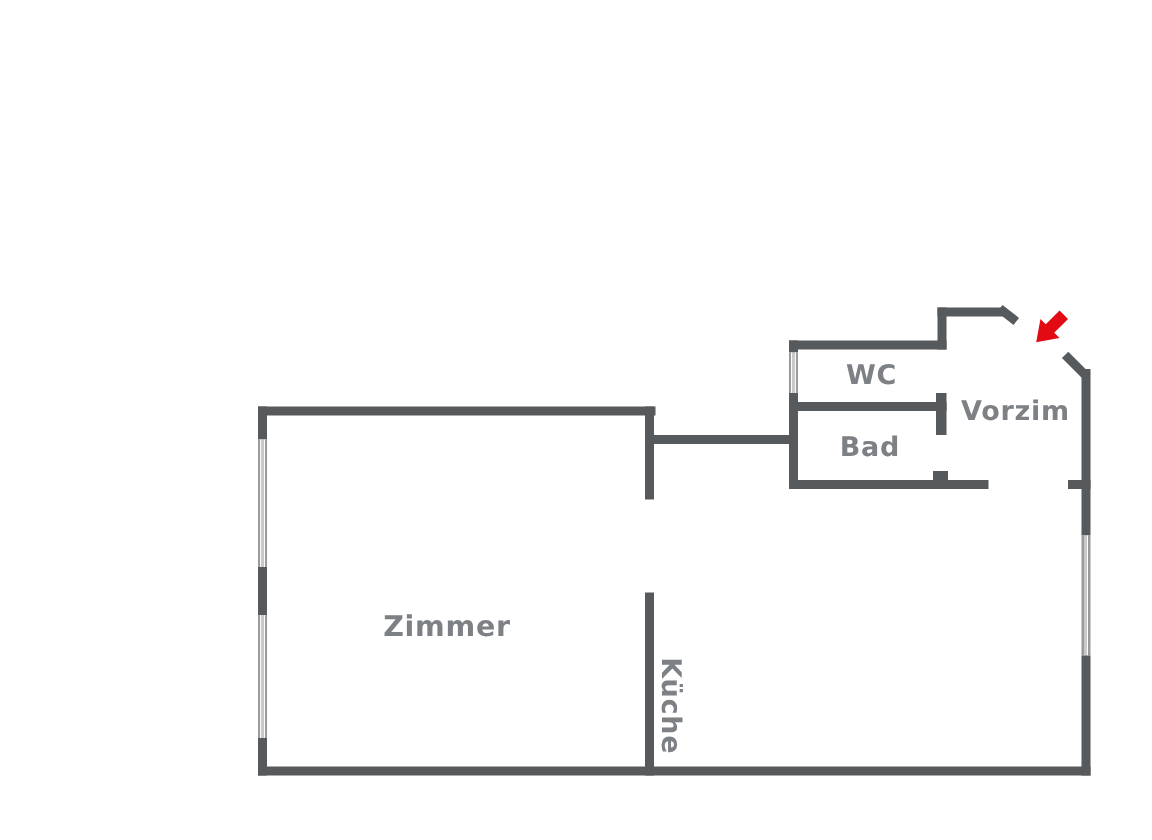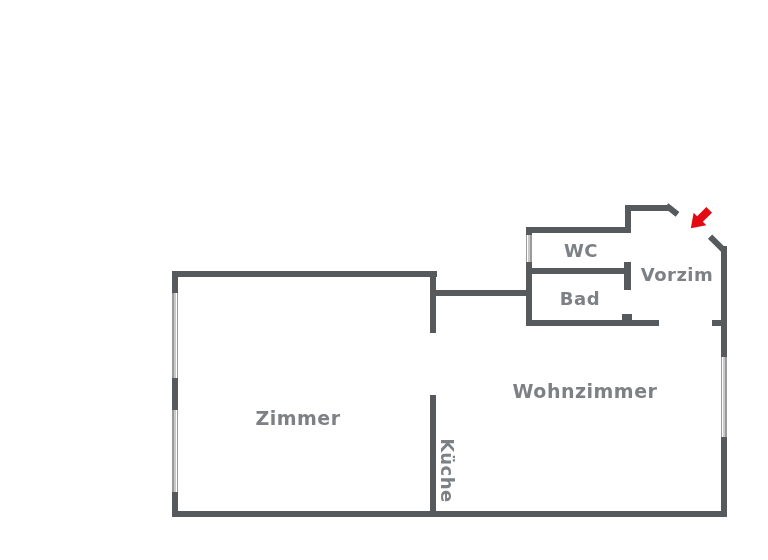--- a/index.html
+++ b/index.html
@@ -70,21 +70,20 @@
   <div class="wall" style="left:665px;top:207px;width:14px;height:6px;transform:rotate(38deg);"></div>
 
   <div class="wall" style="left:526px;top:268px;width:105px;height:6px;"></div>
   <div class="wall" style="left:624px;top:262px;width:7px;height:28px;"></div>
 
   <div class="wall" style="left:526px;top:320px;width:133px;height:6px;"></div>
   <div class="wall" style="left:622px;top:314px;width:10px;height:6px;"></div>
   <div class="wall" style="left:712px;top:320px;width:15px;height:6px;"></div>
 
   <div class="room-label lbl-lg" style="left:218px;top:380px;width:160px;margin-top:27px;">Zimmer</div>
-  <div class="room-label lbl-lg" style="left:505px;top:380px;width:160px;">Wohnzimmer</div>
   <div class="room-label lbl-sm rot90" style="left:407px;top:460px;width:80px;">Küche</div>
   <div class="room-label lbl-sm" style="left:541px;top:240px;width:80px;">WC</div>
   <div class="room-label lbl-sm" style="left:540px;top:288px;width:80px;">Bad</div>
   <div class="room-label lbl-sm" style="left:637px;top:264px;width:80px;">Vorzim</div>
 
   <svg width="36" height="36" viewBox="0 0 36 36" style="left:681px;top:202px;" aria-hidden="true">
     <g transform="translate(19,17) rotate(45)">
       <polygon points="-4,-13 4,-13 4,0 9,0 0,13 -9,0 -4,0" fill="var(--arrow)"></polygon>
     </g>
   </svg>

